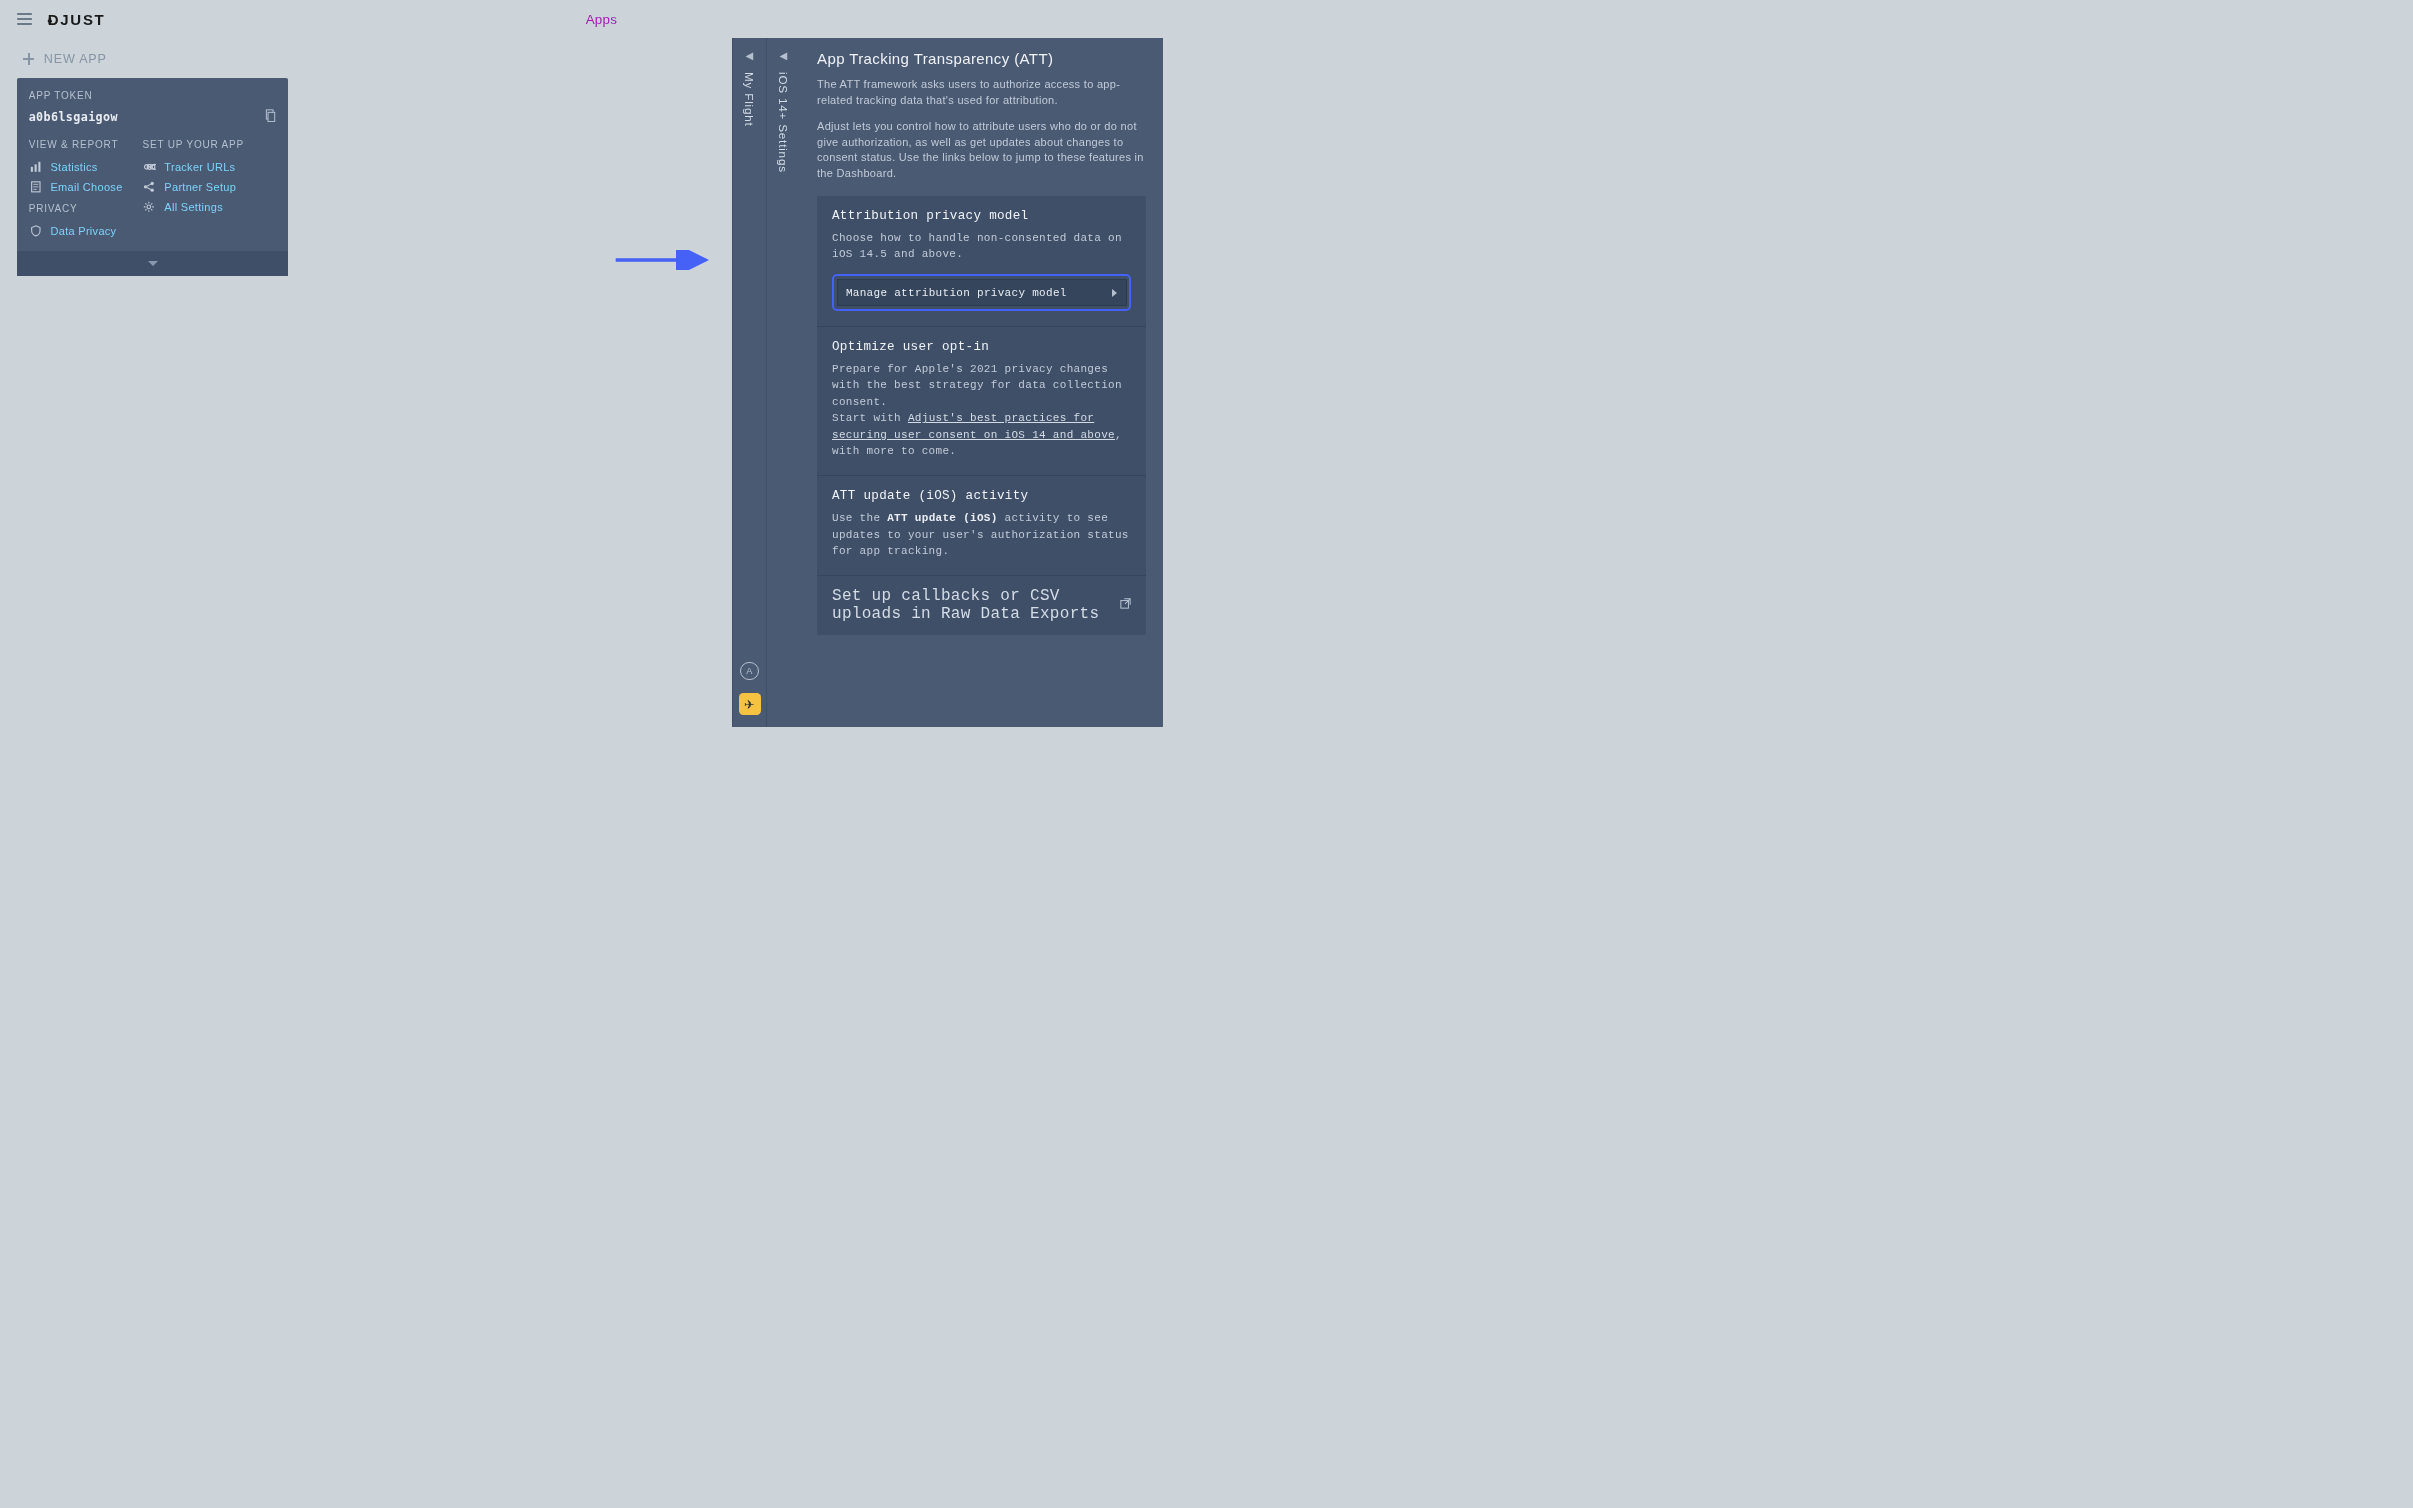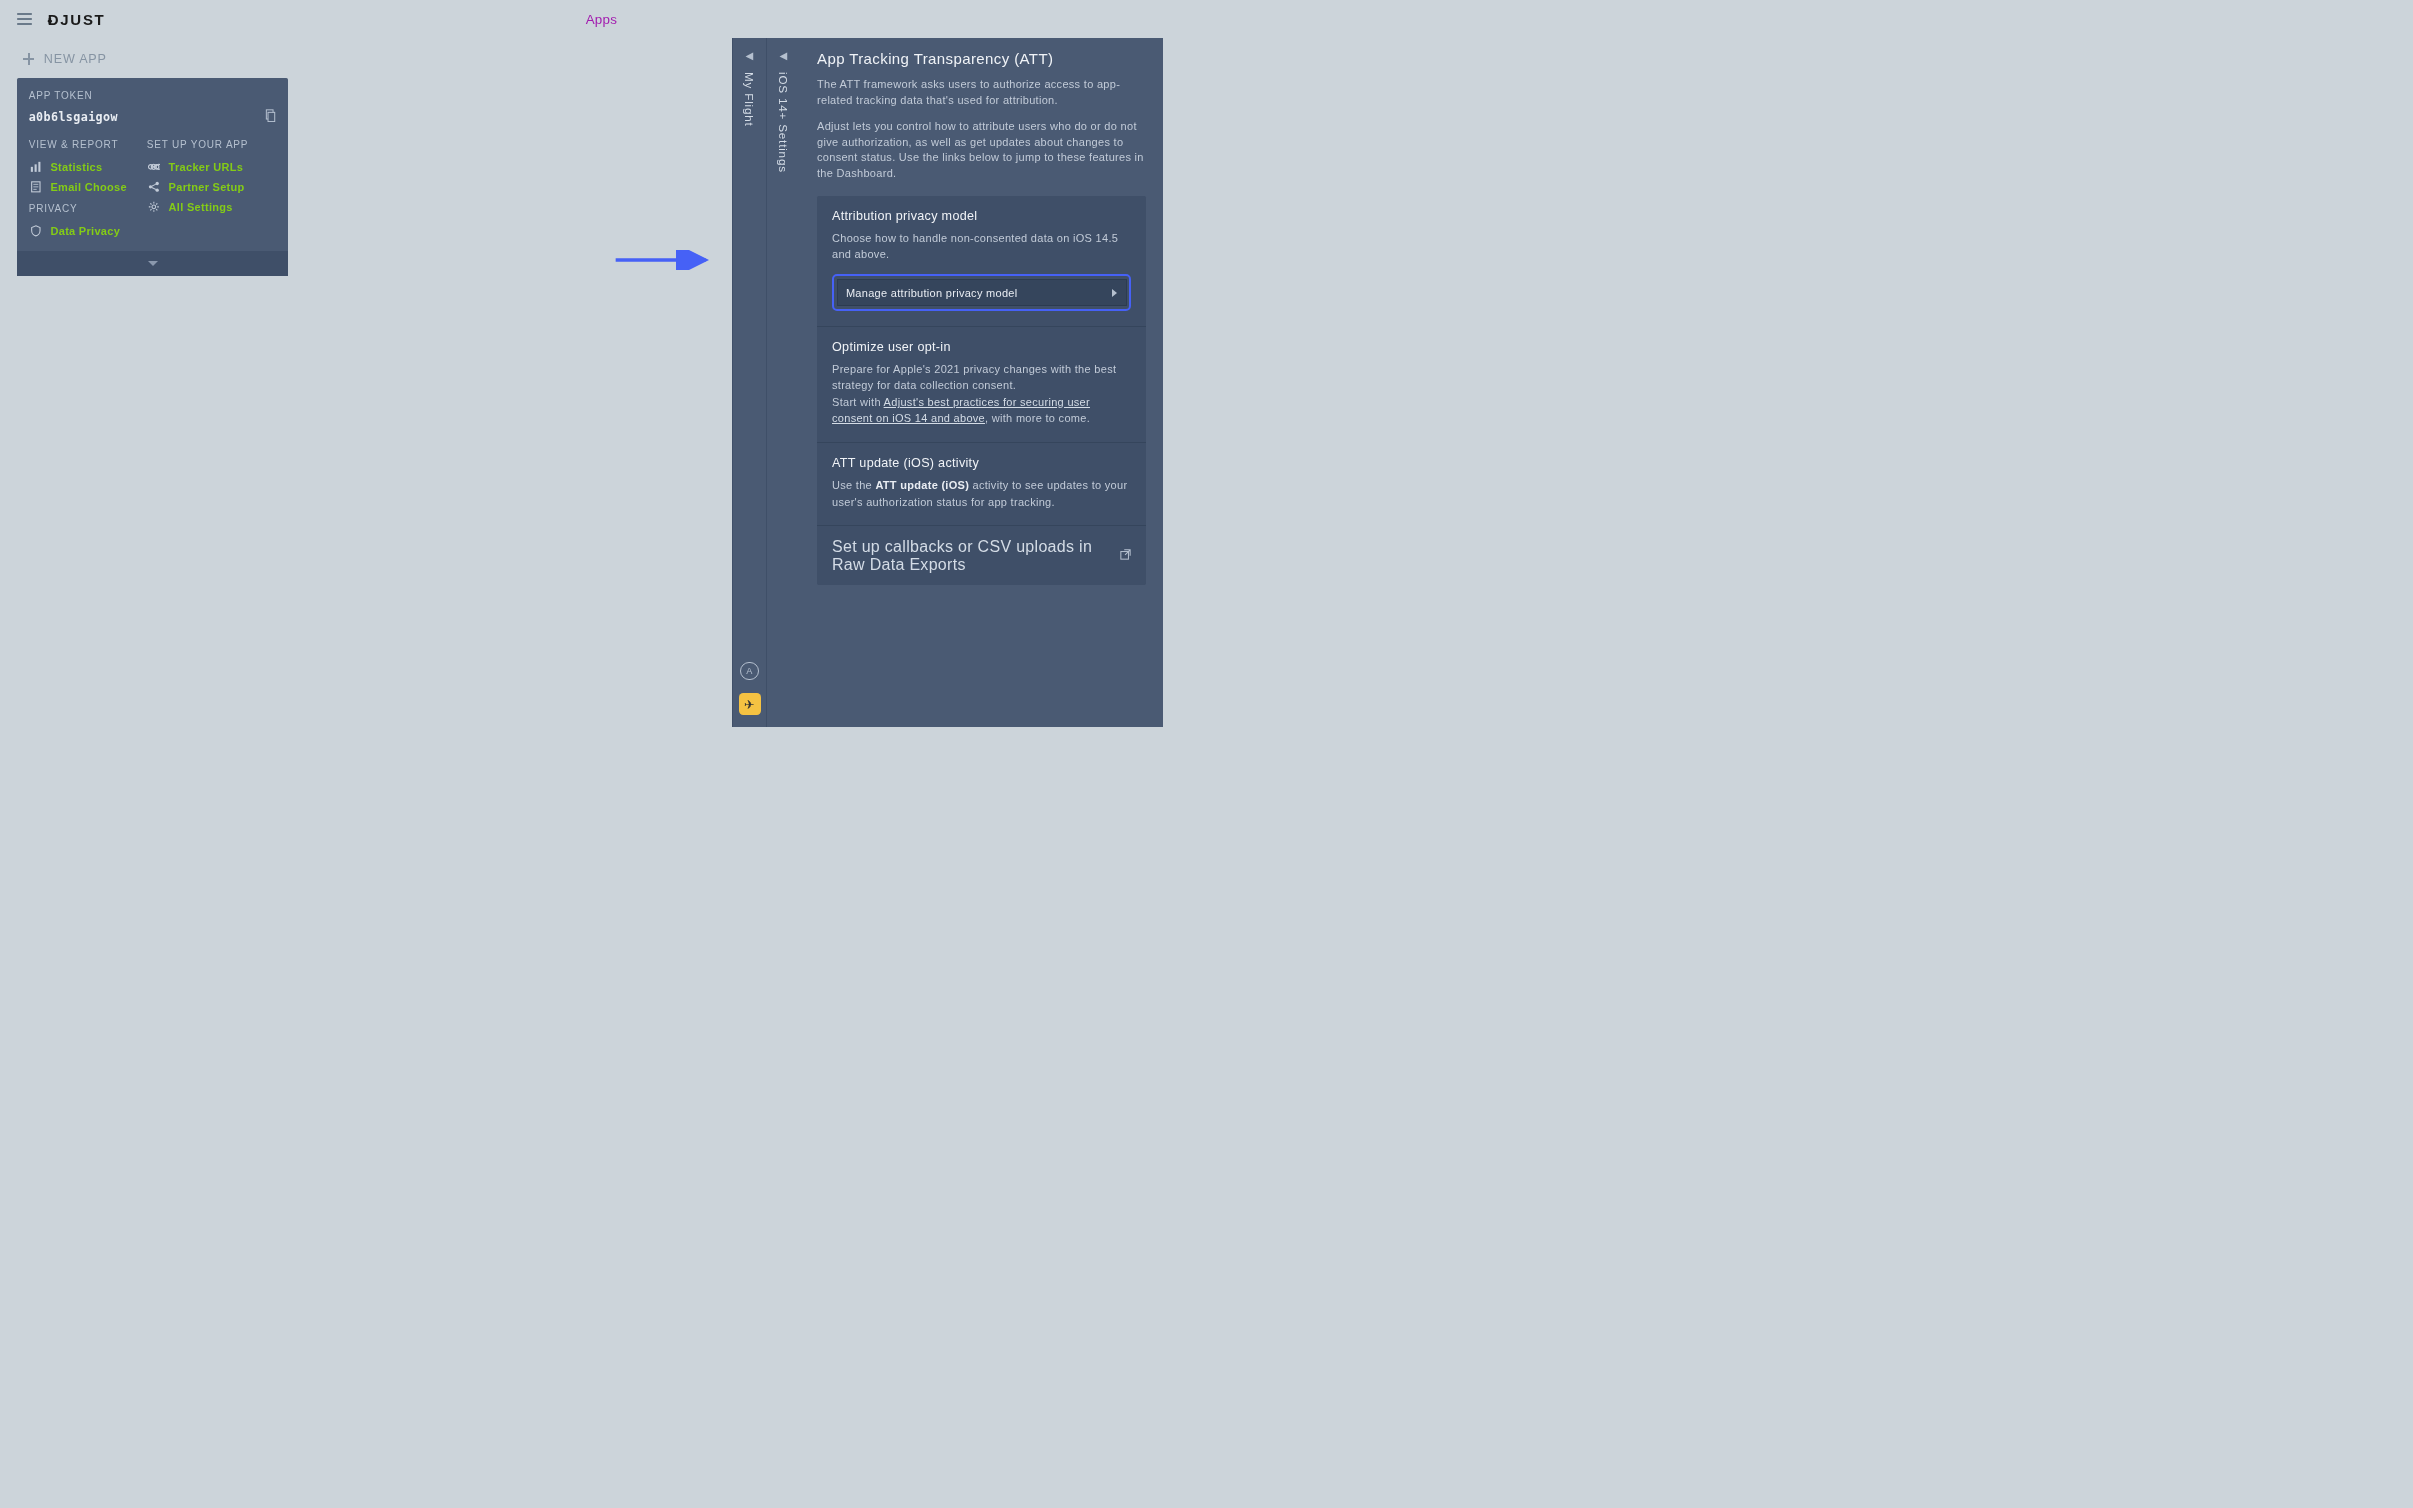--- a/index.html
+++ b/index.html
@@ -123,21 +123,21 @@
     .copy-icon { cursor: pointer; color: #b5c0cf; font-size: 12.6px; }
     
     .columns { display: flex; gap: 20px; }
     .col { display: flex; flex-direction: column; }
     .col-head {
       font-size: 10px; letter-spacing: 0.8px;
       color: #b5c0cf; margin-bottom: 6.7px;
     }
     .link-row {
       display: flex; align-items: center; gap: 8.4px;
-      padding: 3.4px 0; cursor: pointer; color: #84cc16; font-weight: bold;
+      padding: 3.4px 0; cursor: pointer; color: #7dd3fc;
     }
     .link-row .ic {
       width: 13.4px; height: 13.4px; flex-shrink: 0;
       display: flex; align-items: center; justify-content: center;
     }
     .link-row .txt { font-size: 11px; }
     
     .link-row svg { display: block; }
     
     .card-expand {
@@ -209,20 +209,21 @@
     }
     
     .sections-wrap {
       background: #3f4f68;
       border-radius: 1.7px;
       margin-top: 13.4px;
     }
     .section {
       padding: 13.4px 15px 15px 15px;
       border-bottom: 0.8px solid #35455c;
+      font-family: Liberation Mono, monospace;
     }
     .section:last-child { border-bottom: none; padding-top: 11.7px; padding-bottom: 11.7px; }
     .sec-title {
       font-size: 12.6px;
       color: #f0f3f7;
       margin-bottom: 6.7px;
       letter-spacing: 0.3px;
     }
     .sec-text {
       font-size: 11px;

